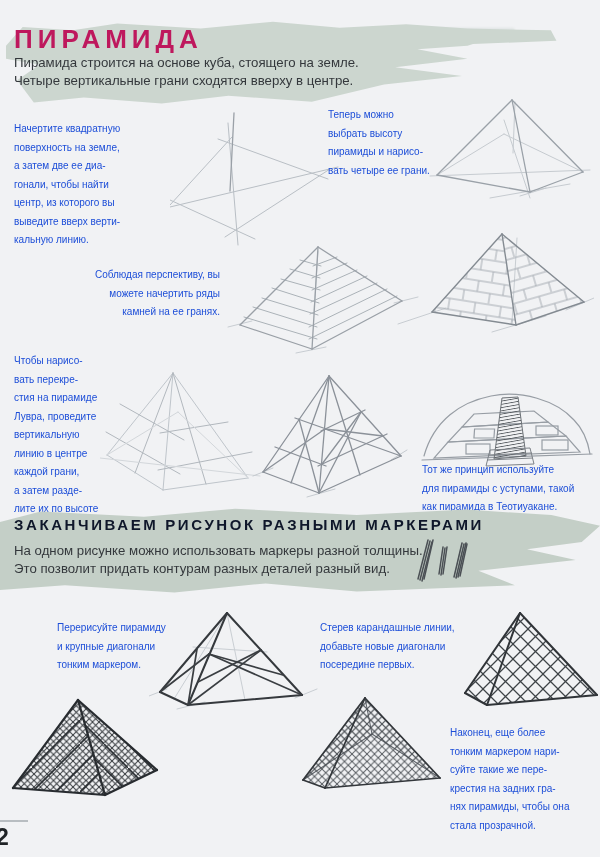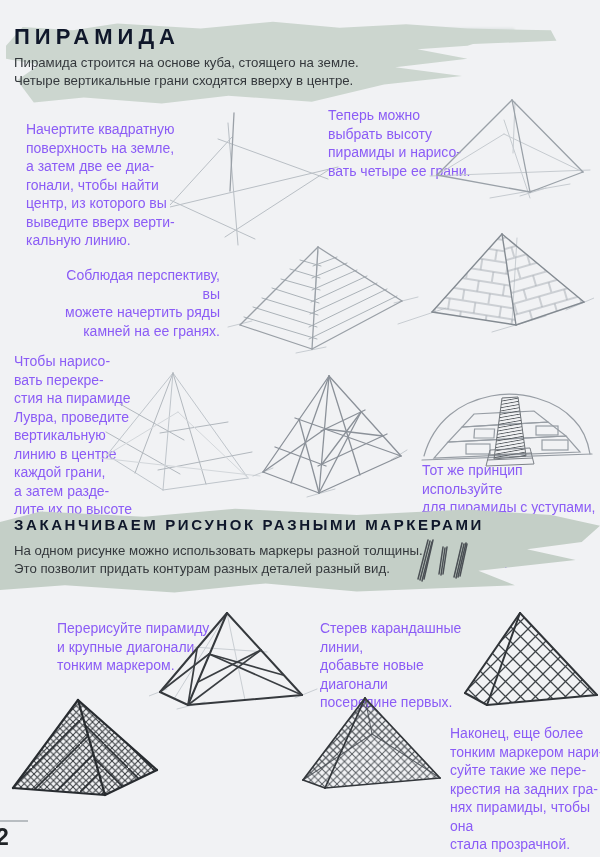--- a/index.html
+++ b/index.html
@@ -1,44 +1,44 @@
 <!DOCTYPE html>
 <html><head>
 <meta charset="utf-8">
 <style>
   html,body{margin:0;padding:0;background:#e8e9eb;}
   #page{position:relative;width:600px;height:857px;background:#f1f2f4;overflow:hidden;
         font-family:"Liberation Sans","DejaVu Sans",sans-serif;}
   .abs{position:absolute;}
   .brush{background:#ccd6cf;}
-  .title1{font-size:22px;font-weight:bold;letter-spacing:5px;color:#0f172a;}
+  .title1{font-size:26px;font-weight:bold;letter-spacing:5px;color:#be185d;}
   .title2{font-size:15px;font-weight:bold;letter-spacing:2.6px;color:#0f172a;}
   .intro{font-size:13.5px;line-height:17.5px;color:#34383c;white-space:pre-line;transform:scaleX(.98);transform-origin:left top;}
-  .instr{font-size:14px;line-height:18.5px;color:#8b5cf6;white-space:pre-line;}
+  .instr{font-size:10px;line-height:18.5px;color:#1d4ed8;white-space:pre-line;}
   .right{text-align:right;}
   svg{display:block;}
   .pagenum{font-size:23px;font-weight:bold;color:#1f2326;}
   .dash{background:#b8bdc1;}
   .bleed{background:rgba(176,189,182,.28);filter:blur(1px);border-radius:3px;}
 </style>
 </head>
 <body>
 
 <div id="page">
 
   <div class="abs bleed" style="left:365px;top:28px;width:150px;height:8px;"></div>
 
   <div class="abs brush" style="left:6px;top:20px;width:556px;height:86px;background:#ccd6cf;
               clip-path:polygon(0% 30%,3% 8%,12% 12%,20% 4%,35% 10%,48% 2%,60% 9%,72% 5%,83% 10%,98% 12%,99% 24%,84% 28%,83% 30%,74% 34%,83% 45%,70% 55%,82% 65%,68% 75%,55% 95%,40% 88%,28% 97%,14% 90%,5% 96%,2% 70%,6% 52%,0% 45%);"></div>
 
   <div class="abs title1" style="left:14px;top:24px;">ПИРАМИДА</div>
   <div class="abs intro" style="left:14px;top:54px;width:420px;">Пирамида строится на основе куба, стоящего на земле.
 Четыре вертикальные грани сходятся вверху в центре.</div>
 
-  <div class="abs instr" style="left:14px;top:120px;width:190px;margin-left:12px;">Начертите квадратную
+  <div class="abs instr" style="left:14px;top:120px;width:190px;">Начертите квадратную
 поверхность на земле,
 а затем две ее диа-
 гонали, чтобы найти
 центр, из которого вы
 выведите вверх верти-
 кальную линию.</div>
 
   <svg class="abs" style="left:170px;top:105px;" width="185" height="145" viewBox="0 0 185 145">
     <g fill="none" stroke-linecap="round">
       <g stroke="#b9bfc5" stroke-width="1">

